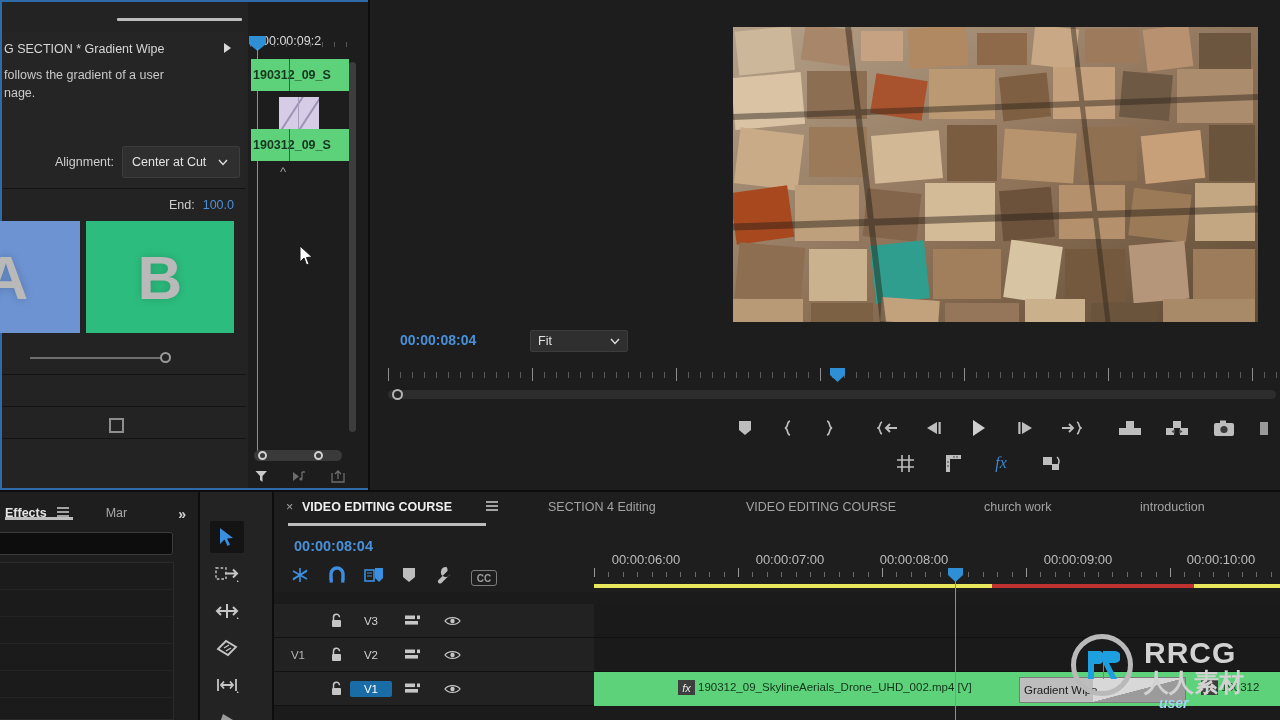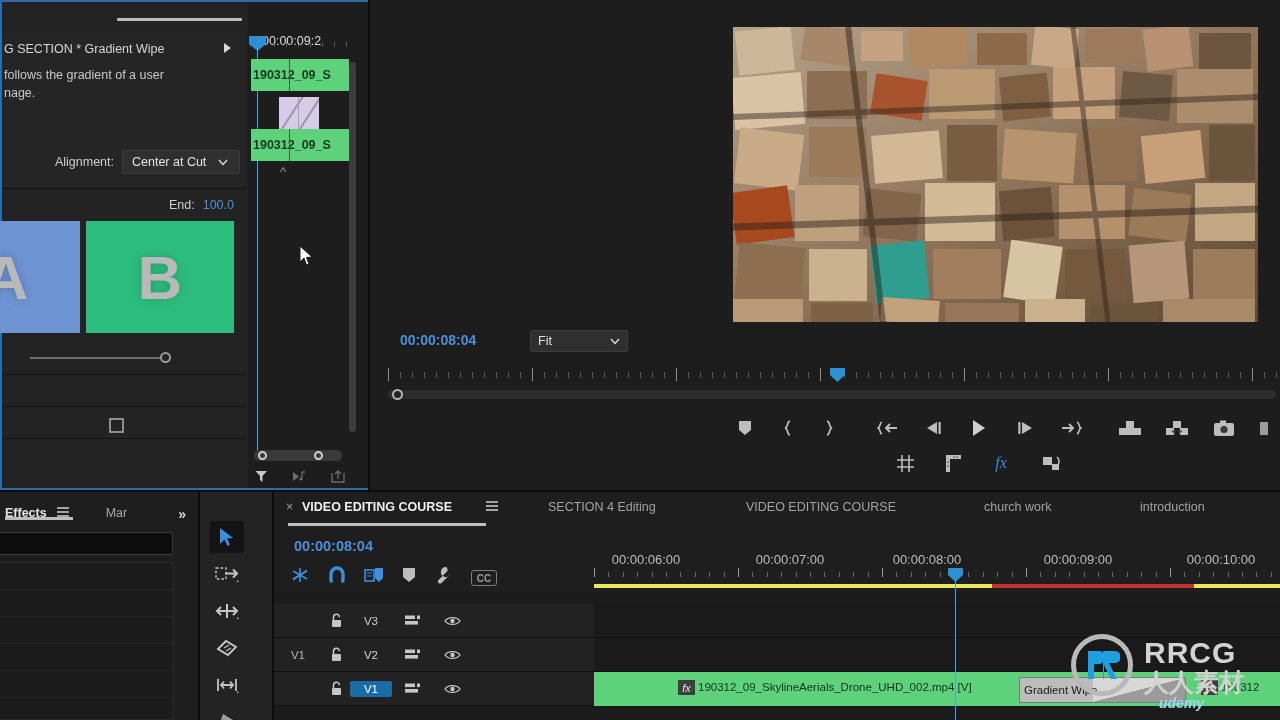--- a/index.html
+++ b/index.html
@@ -31,21 +31,21 @@
   #ec-tri { margin-left:auto; margin-right:14px; }
   #ec-desc { position:absolute; left:2px; top:34px; width:236px; font-size:12.5px;
       color:#c9c9c9; line-height:18px; }
   #ec-dur-row { position:absolute; left:0; top:94px; width:238px; height:20px;
       display:flex; align-items:center; justify-content:flex-end; gap:8px; }
   #ec-align-row { position:absolute; left:0; top:118px; width:238px; height:24px;
       display:flex; align-items:center; justify-content:flex-end; gap:8px; }
   .ec-lbl { font-size:12.5px; color:#cfcfcf; }
   .ec-val-blue { font-size:12.5px; color:#4a90d9; }
   .ec-select { background:#2f2f2f; border:1px solid #3c3c3c; border-radius:2px;
-      height:24px; padding:0 6px 0 9px; display:flex; align-items:center; gap:12px;
+      height:32px; padding:0 6px 0 9px; display:flex; align-items:center; gap:12px;
       font-size:12.5px; color:#e2e2e2; min-width:118px; }
 
   #ec-sep1 { position:absolute; left:0; top:186px; width:244px; height:1px; background:#141414; }
   #ec-end-row { position:absolute; left:0; top:192px; width:232px; height:22px;
       display:flex; align-items:center; justify-content:flex-end; gap:8px; }
 
   
   #ec-ab { position:absolute; left:-70px; top:219px; width:302px; height:112px; display:flex; gap:6px; }
   .ab-thumb { position:relative; flex:1; overflow:hidden; display:flex; align-items:center;
       justify-content:center; font-size:62px; font-weight:bold; color:#b9b9b9;
@@ -706,21 +706,21 @@
           </svg>
       </span>
       <span>
         <span style="display:inline-flex;align-items:center;justify-content:center;width:26px;height:16px;border:1.5px solid #7e7e7e;border-radius:3px;font-size:10px;font-weight:bold;color:#9d9d9d;">CC</span>
       </span>
     </div>
 
     <div id="tl-ruler">
       <span class="tlr-label" style="left:52px;">00:00:06:00</span>
       <span class="tlr-label" style="left:196px;">00:00:07:00</span>
-      <span class="tlr-label" style="left:333px;">00:00:08:00</span>
+      <span class="tlr-label" style="left:320px;">00:00:08:00</span>
       <span class="tlr-label" style="left:484px;">00:00:09:00</span>
       <span class="tlr-label" style="left:627px;">00:00:10:00</span>
     <div class="tlr-tick major" style="left: 0px;"></div>
         <div class="tlr-tick" style="left: 14.4px;"></div>
         <div class="tlr-tick" style="left: 28.8px;"></div>
         <div class="tlr-tick" style="left: 43.2px;"></div>
         <div class="tlr-tick" style="left: 57.6px;"></div>
         <div class="tlr-tick" style="left: 72px;"></div>
         <div class="tlr-tick" style="left: 86.4px;"></div>
         <div class="tlr-tick" style="left: 100.8px;"></div>
@@ -871,21 +871,21 @@
   <div id="wm">
     <div id="wm-ring"></div>
     <div id="wm-mark">
       <svg width="36" height="40" viewBox="0 0 36 40">
         <path d="M4,6 H16 A7,7 0 0 1 16,19 H10 V34 H4 Z" fill="#1e9fe0"></path>
         <path d="M19,6 H31 A6,6 0 0 1 31,18 H25 L33,34 H27 L20,20 V34 H19 Z" fill="#1e9fe0"></path>
       </svg>
     </div>
     <div id="wm-rrcg">RRCG</div>
     <div id="wm-cn">人人素材</div>
-    <div id="wm-udemy">udemy</div>
+    <div id="wm-udemy">user</div>
   </div>
 
   <div id="cursor">
     <svg width="16" height="22" viewBox="0 0 16 22">
       <polygon points="1,1 1,17 5,13 7.5,20 10,19 7.5,12.5 13,12" fill="#ffffff" stroke="#1a1a1a" stroke-width="1"></polygon>
     </svg>
   </div>
 
   <div class="divider-v" style="left:198px; top:492px; height:228px;"></div>
   <div class="divider-v" style="left:272px; top:492px; height:228px;"></div>

